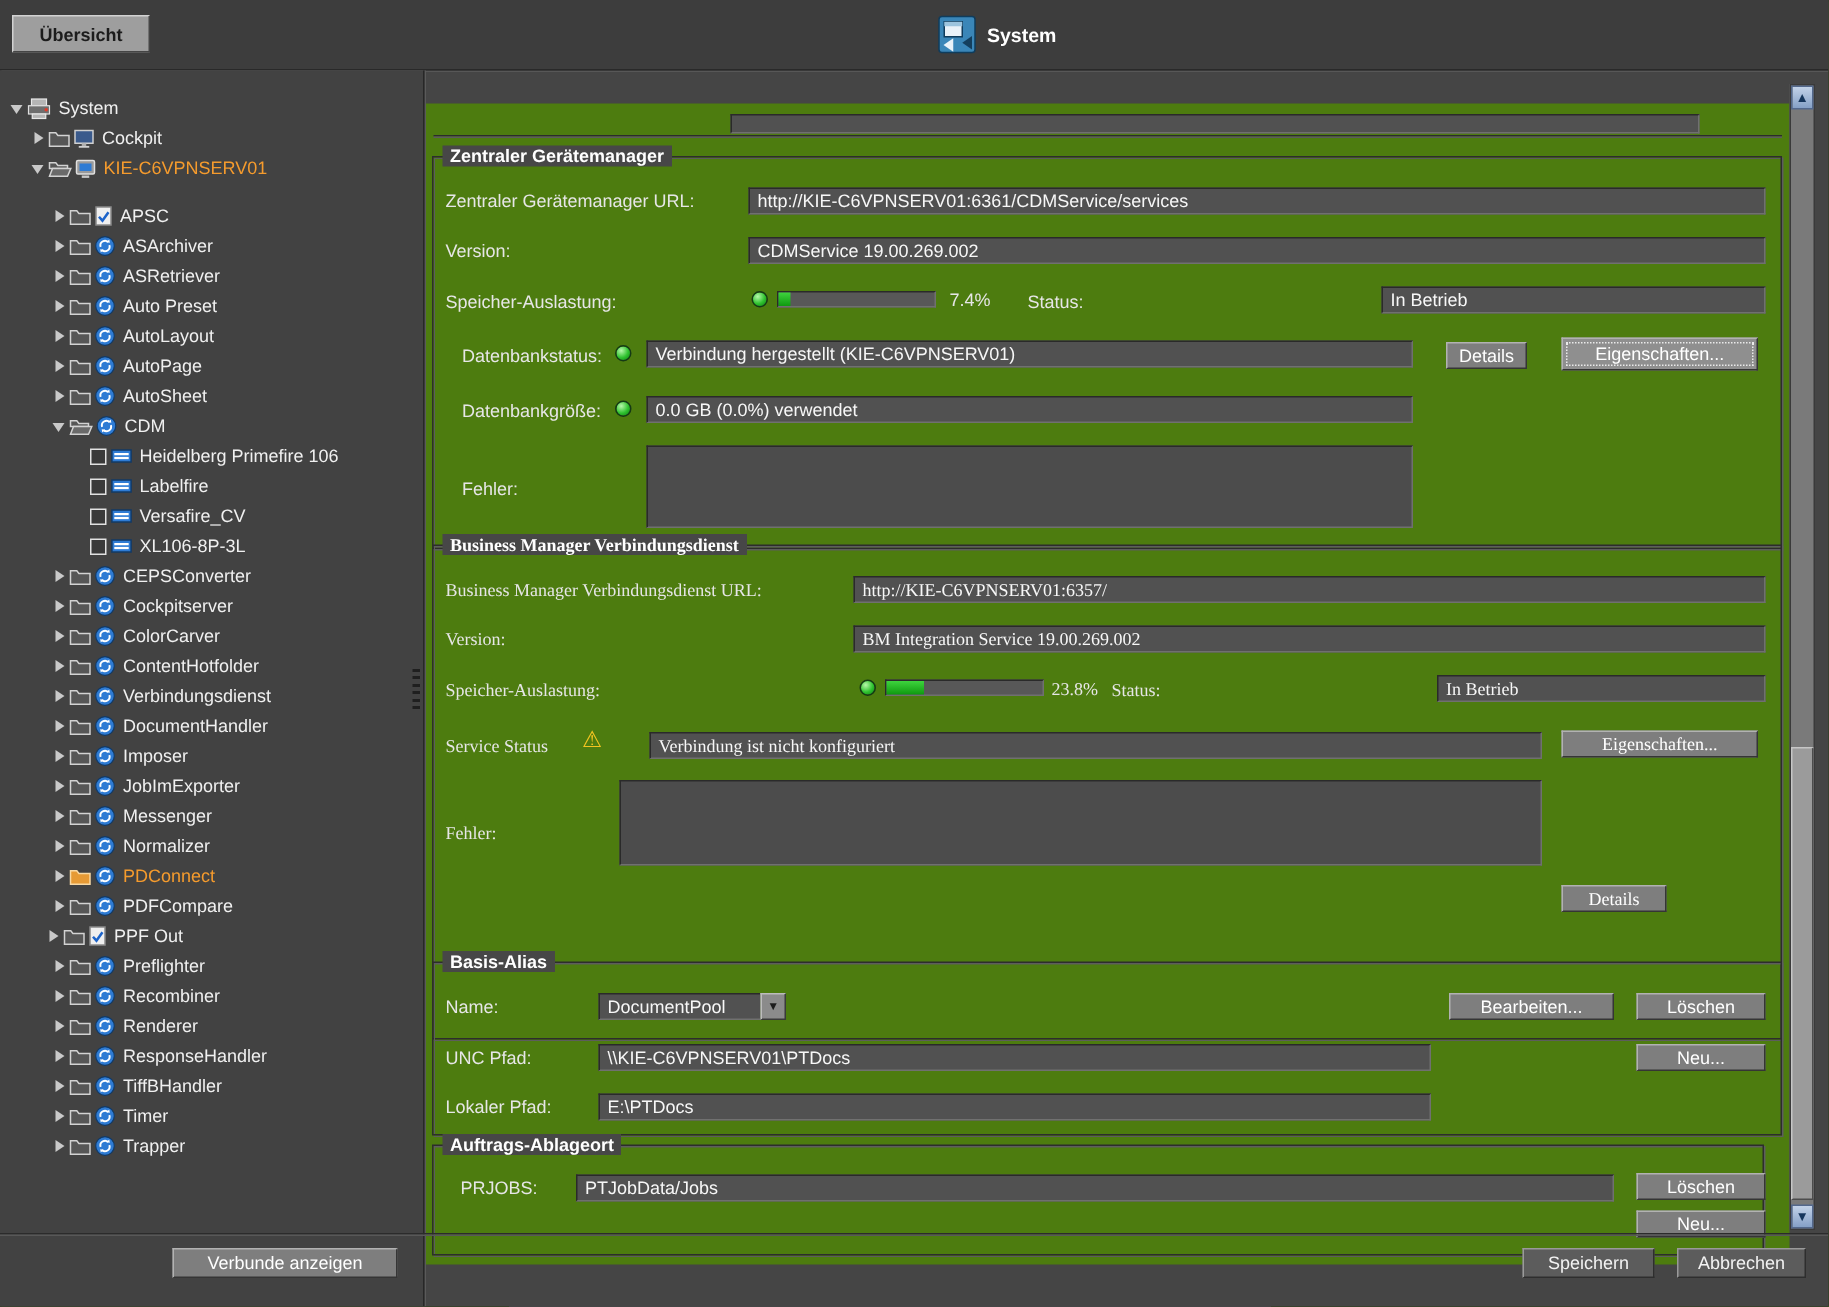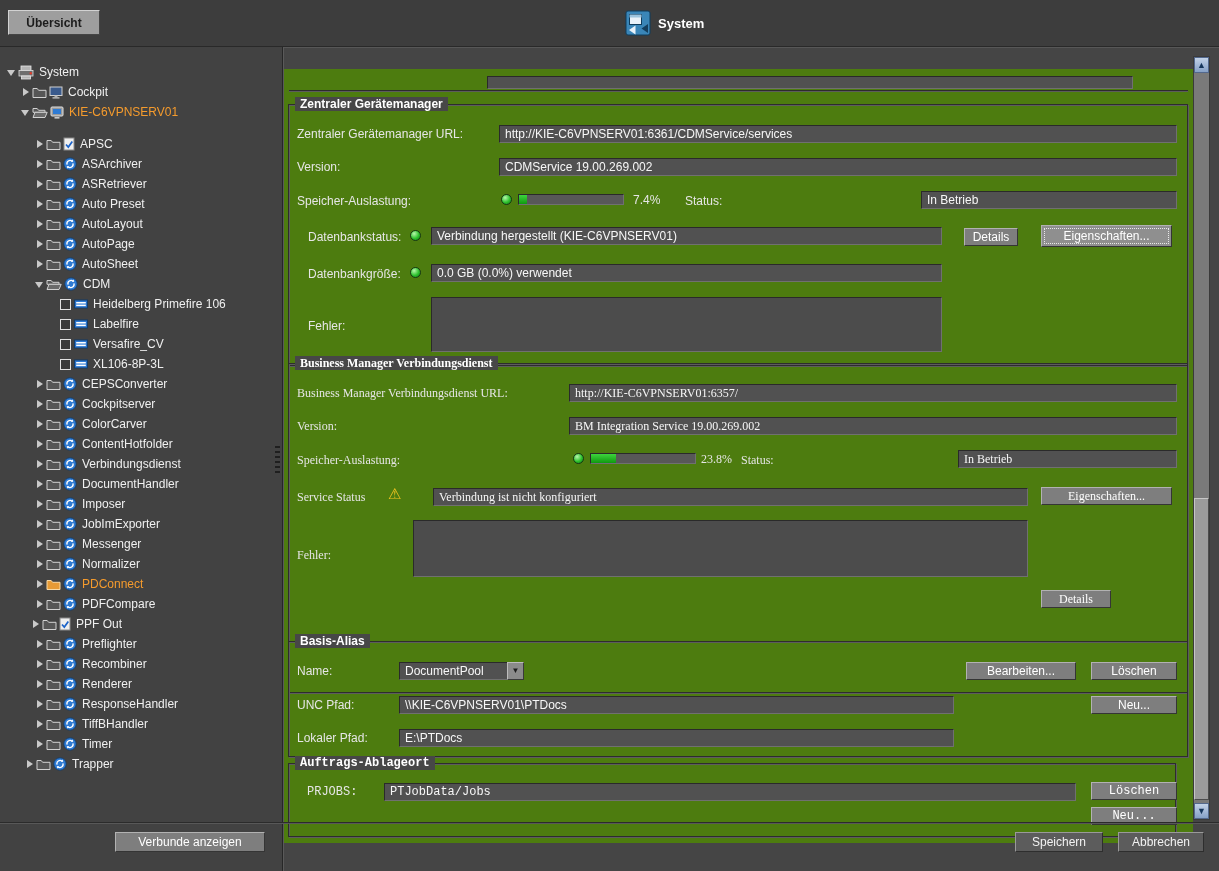--- a/index.html
+++ b/index.html
@@ -672,21 +672,21 @@
             <svg width="14" height="14" viewBox="0 0 14 14">
               <circle cx="7" cy="7" r="6.2" fill="#2e7bd4" stroke="#123a66" stroke-width="0.8"></circle>
               <path d="M4.1 7.6 a3.1 3.1 0 0 1 5-3.3" fill="none" stroke="#fff" stroke-width="1.3"></path>
               <path d="M9.9 6.4 a3.1 3.1 0 0 1 -5 3.3" fill="none" stroke="#fff" stroke-width="1.3"></path>
               <path d="M9.8 2.6 l0.4 2.3 -2.3 -0.4 z" fill="#fff"></path>
               <path d="M4.2 11.4 l-0.4 -2.3 2.3 0.4 z" fill="#fff"></path>
             </svg>
           </span>
           <span class="tree-label">Timer</span>
         </div>
-        <div class="tree-row" style="padding-left: 24px;">
+        <div class="tree-row" style="padding-left: 34px;">
           <span class="tree-arrow collapsed"></span>
           <span class="ticon">
             <svg width="15" height="13" viewBox="0 0 15 13">
               <path d="M1 2.5 h4.2 l1.4 1.8 H14 v7.2 H1 z" fill="#565656" stroke="#d2d2d2" stroke-width="1"></path>
             </svg>
           </span>
           <span class="ticon">
             <svg width="14" height="14" viewBox="0 0 14 14">
               <circle cx="7" cy="7" r="6.2" fill="#2e7bd4" stroke="#123a66" stroke-width="0.8"></circle>
               <path d="M4.1 7.6 a3.1 3.1 0 0 1 5-3.3" fill="none" stroke="#fff" stroke-width="1.3"></path>
@@ -782,21 +782,21 @@
       <div class="btn" style="left:802px;top:20px;width:86px;height:18px;">Löschen</div>
 
       <span class="gb-label" style="left:8px;top:57px;">UNC Pfad:</span>
       <div class="field" style="left:110px;top:54px;width:555px;">\\KIE-C6VPNSERV01\PTDocs</div>
       <div class="btn" style="left:802px;top:54px;width:86px;height:18px;">Neu...</div>
 
       <span class="gb-label" style="left:8px;top:90px;">Lokaler Pfad:</span>
       <div class="field" style="left:110px;top:87px;width:555px;">E:\PTDocs</div>
     </div>
 
-    <div class="groupbox" style="left:4px;top:694px;width:888px;height:74px;font-family:Liberation Mono, monospace;">
+    <div class="groupbox" style="left:4px;top:694px;width:888px;height:74px;">
       <span class="grouptitle">Auftrags-Ablageort</span>
 
       <span class="gb-label" style="left:18px;top:22px;">PRJOBS:</span>
       <div class="field" style="left:95px;top:19px;width:692px;">PTJobData/Jobs</div>
       <div class="btn" style="left:802px;top:18px;width:86px;height:18px;">Löschen</div>
       <div class="btn" style="left:802px;top:43px;width:86px;height:18px;">Neu...</div>
     </div>
   </div>
 
   <div class="scrollbar">

